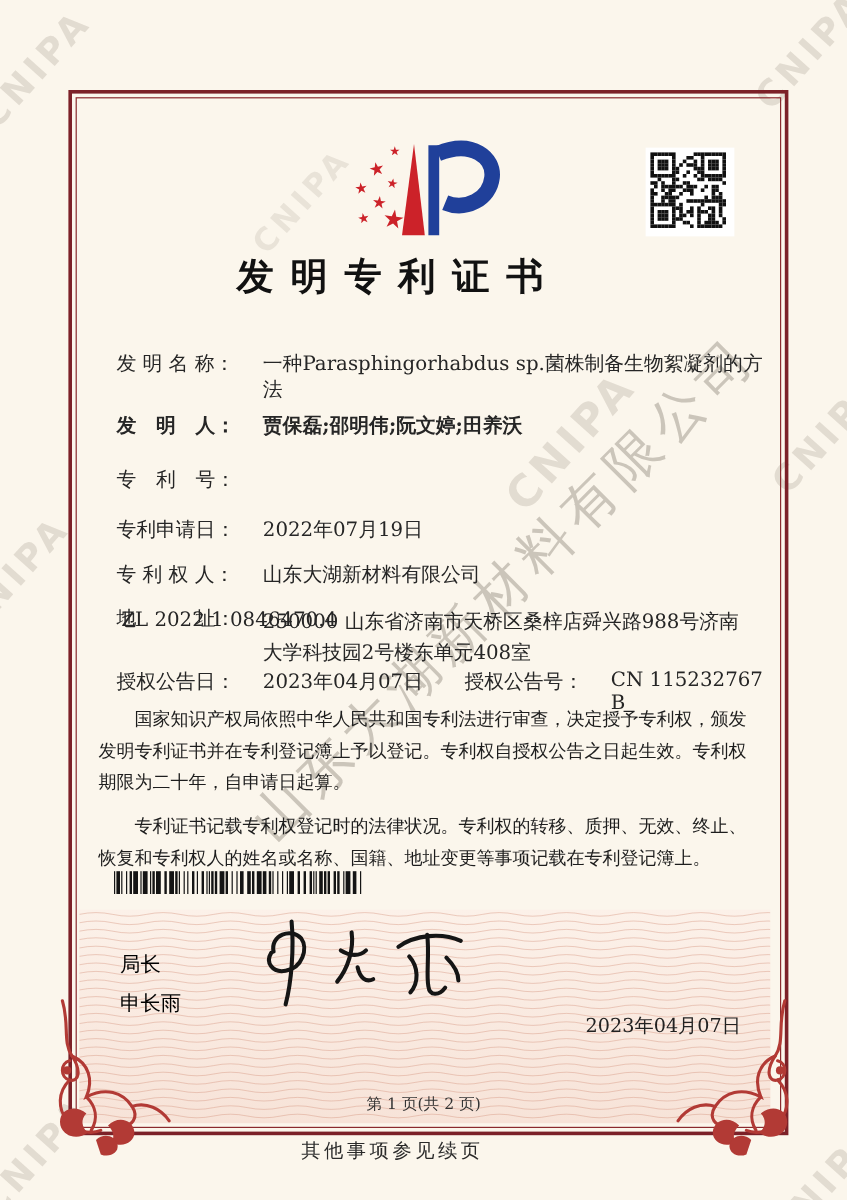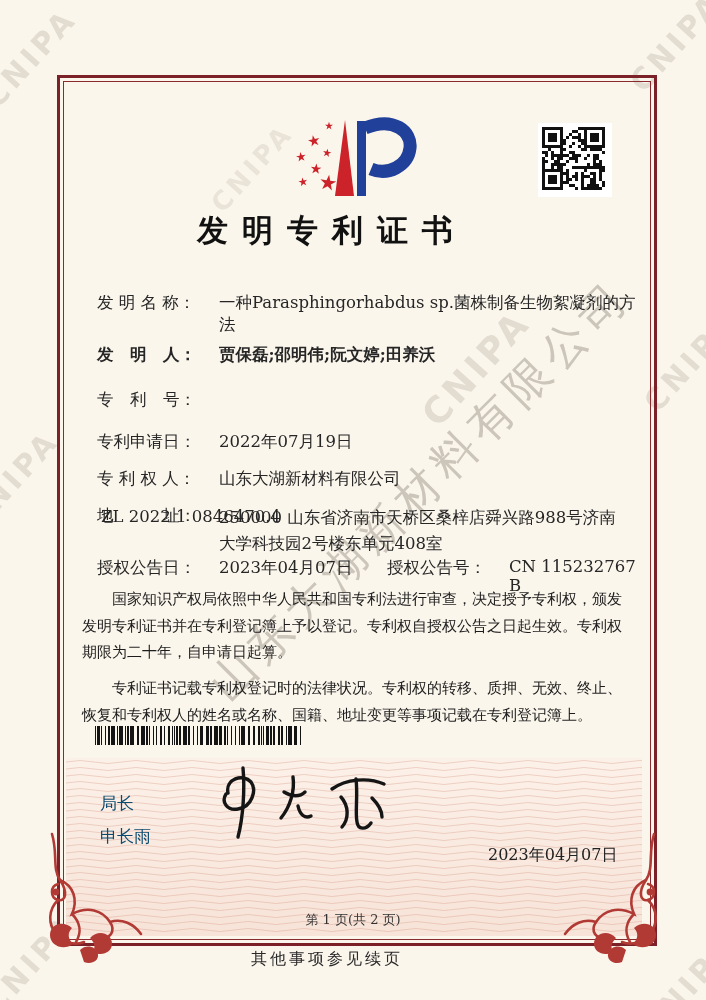--- a/index.html
+++ b/index.html
@@ -52,21 +52,21 @@
   .grant2{position:absolute;left:290px;top:0;display:flex;}
 
   .paras{position:absolute;left:82px;top:586px;width:540px;font-size:15px;
          line-height:1.78;color:#1d1d1d;text-align:justify;}
   .paras p{margin:0 0 9px 0;text-indent:2em;}
 
   .barcode{position:absolute;left:95px;top:726px;width:216px;height:19px;
            display:flex;align-items:stretch;}
   .barcode i{display:block;background:#141414;}
 
-  .signer{position:absolute;left:100px;top:792px;font-size:17px;color:#0c4a6e;z-index:7;}
+  .signer{position:absolute;left:100px;top:792px;font-size:17px;color:#000000;z-index:7;}
   .signer .name{margin-top:10px;}
   .sig{position:absolute;left:198px;top:762px;width:210px;height:80px;z-index:7;}
   .issue-date{position:absolute;left:488px;top:845px;font-size:16px;color:#222;z-index:7;}
   .page-no{position:absolute;left:0;top:911px;width:706px;text-align:center;
            font-size:13px;color:#333;z-index:7;}
   .footer-note{position:absolute;left:0;top:949px;width:654px;text-align:center;
            font-size:16px;letter-spacing:3px;color:#2a2a2a;z-index:6;}
 
   .flourish{position:absolute;width:105px;height:135px;z-index:8;}
   .flourish.fl-left{left:38px;top:832px;}

